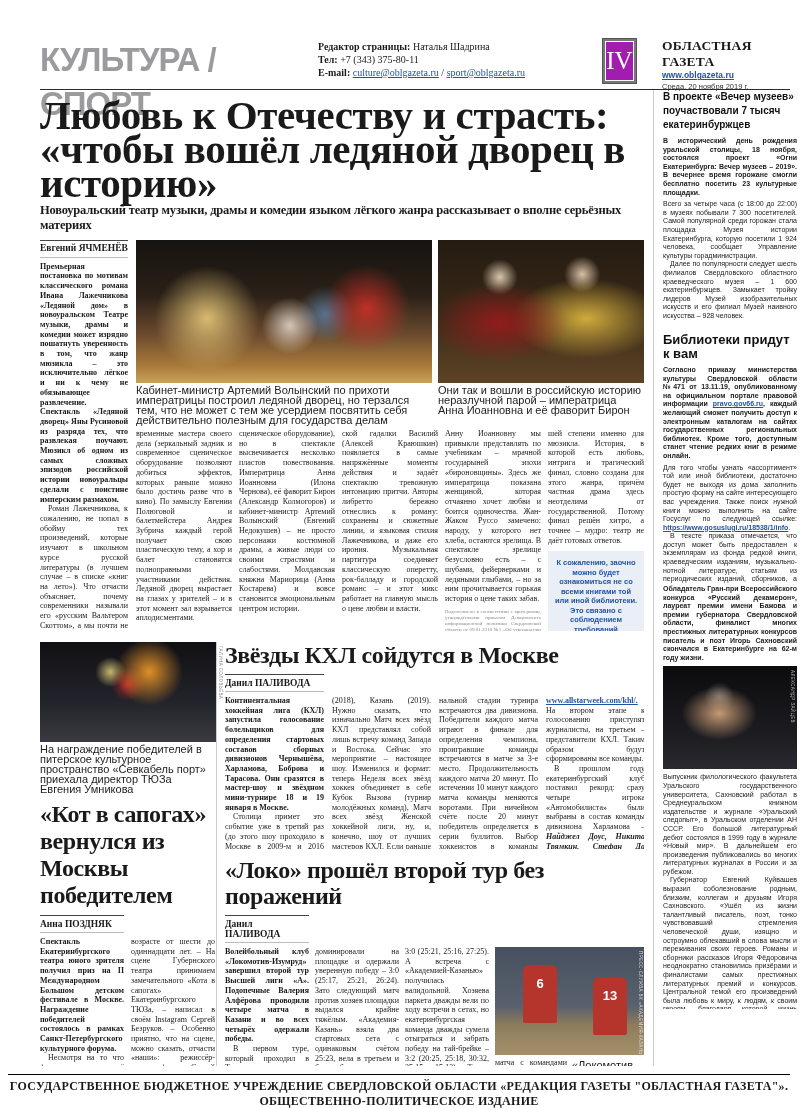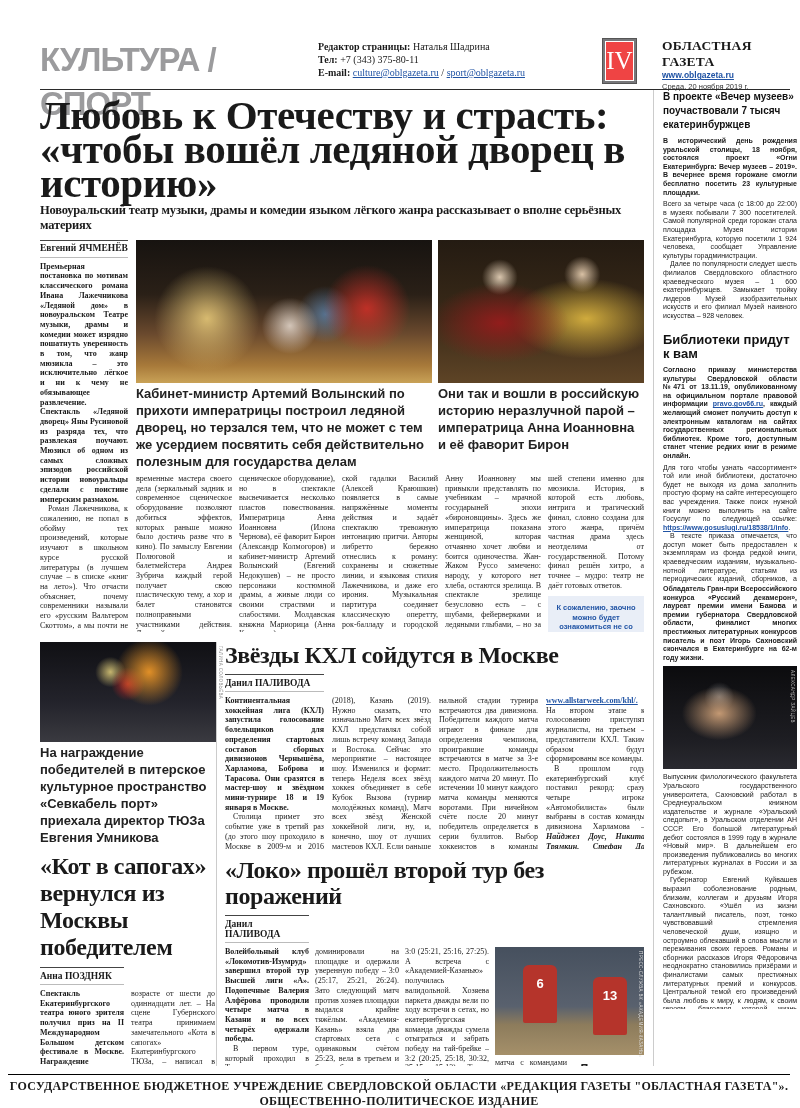--- a/index.html
+++ b/index.html
@@ -6,37 +6,37 @@
   .page{position:relative;width:800px;height:1108px;background:#fff;overflow:hidden;
         font-family:"Liberation Serif",serif;color:#1a1a1a;}
   .content{margin:0 10px 0 40px;}
   
   .hdr{display:flex;align-items:flex-start;margin-top:38px;height:50px;}
   .hdr-title{font-family:"Liberation Sans",sans-serif;font-weight:bold;font-size:33px;
              color:#9b9b9d;letter-spacing:-1px;width:278px;line-height:44px;}
   .hdr-ed{font-family:Liberation Serif, serif;font-size:10px;line-height:13px;width:250px;margin-top:2px;}
   .hdr-ed b{font-weight:bold;}
   .lnk{color:#2053a4;text-decoration:underline;cursor:pointer;}
-  .pagebox{width:33px;height:44px;background:#ef4444;color:#fff;display:flex;align-items:center;
+  .pagebox{width:33px;height:44px;background:#a21caf;color:#fff;display:flex;align-items:center;
            justify-content:center;font-family:"Liberation Serif",serif;font-size:25px;
            border:1px solid #555;box-shadow:inset 0 0 0 2px #77777a, inset 0 0 0 3px #fff;margin-left:34px;}
   .brand{margin-left:auto;text-align:left;width:128px;}
   .brand-name{font-family:"Liberation Serif",serif;font-weight:bold;font-size:13.5px;letter-spacing:.3px;}
   .brand-site{font-family:"Liberation Sans",sans-serif;font-size:8.5px;font-weight:bold;}
   .brand-date{font-family:"Liberation Sans",sans-serif;font-size:7.5px;color:#333;margin-top:2px;}
   .hdr-rule{border-top:1px solid #2b2b2b;margin-top:1px;}
   
   .serifbody{font-size:8px;line-height:9.7px;text-align:justify;}
   .serifbody p{margin:0;}
   .serifbody p + p{text-indent:8px;}
   .lead{font-weight:bold;}
   .byline{font-size:9.5px;font-weight:bold;border-top:1px solid #444;border-bottom:1px solid #bbb;
           padding:3px 0 3px;margin-bottom:4px;}
   .fine{font-size:5px;line-height:6px;color:#8a8a8a;text-align:justify;margin-top:5px;}
-  .caption{font-family:"Liberation Sans",sans-serif;font-weight:bold;font-size:13px;line-height:17px;
+  .caption{font-family:"Liberation Sans",sans-serif;font-weight:normal;font-size:11px;line-height:10px;
            color:#222;margin:2px 0 0;}
   .vcred{position:absolute;right:-7px;top:4px;writing-mode:vertical-rl;font-family:"Liberation Sans",sans-serif;
          font-size:4.5px;letter-spacing:.4px;color:#8a8a8a;white-space:nowrap;}
   .photo{position:relative;}
   
   .f-h1{font-size:41px;line-height:34px;font-weight:bold;letter-spacing:-.4px;margin:8px 0 3px;width:610px;}
   .f-sub{font-size:12.5px;font-weight:bold;letter-spacing:-.2px;margin-bottom:7px;}
   .f-body{display:flex;gap:8px;height:392px;overflow:hidden;}
   .f-left{width:88px;flex:none;}
   .f-right{width:508px;flex:none;display:flex;flex-direction:column;}

